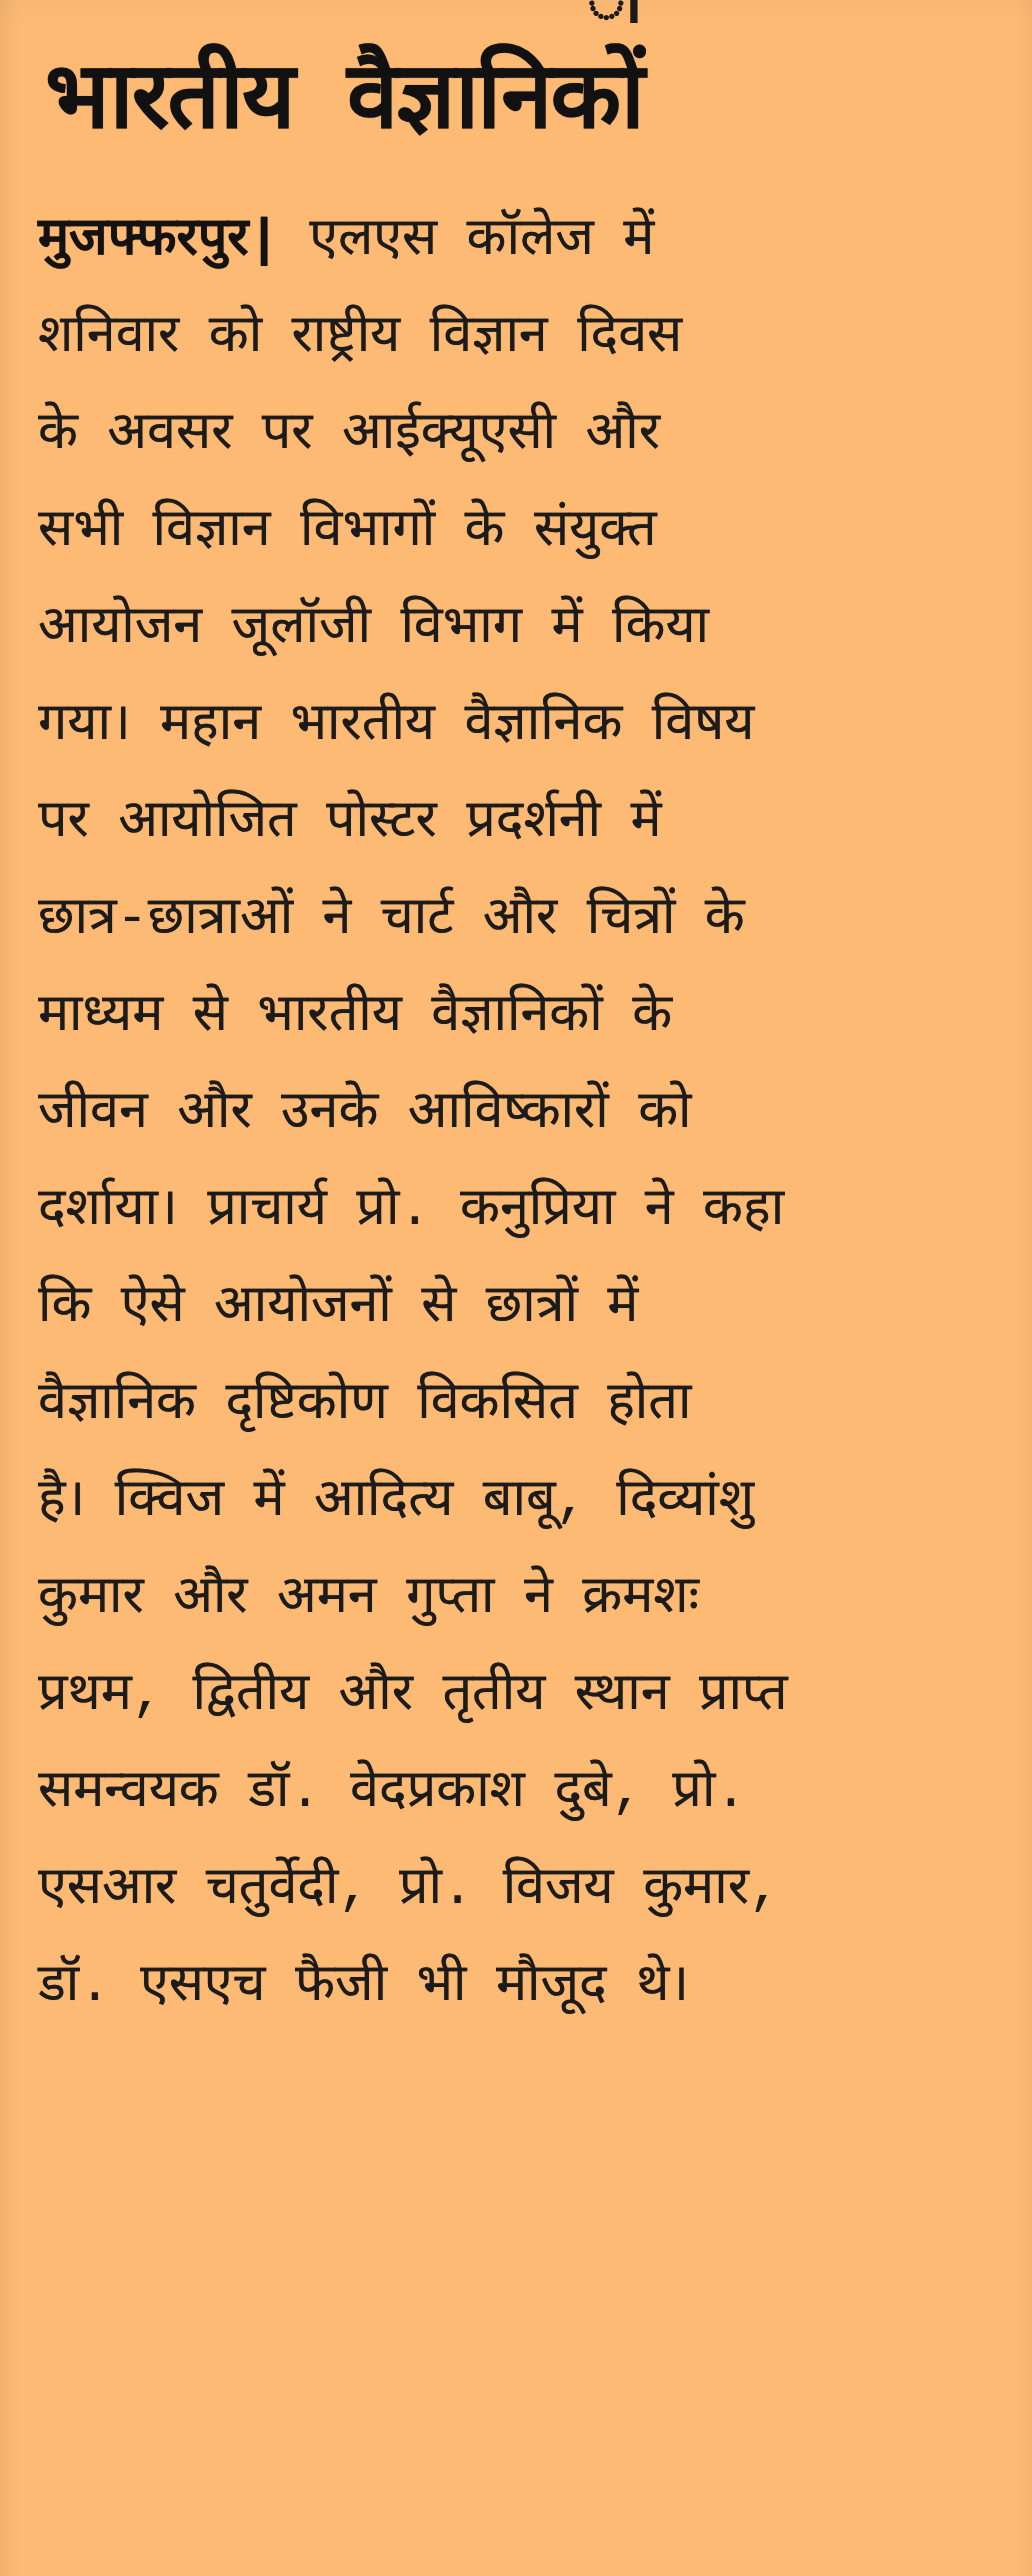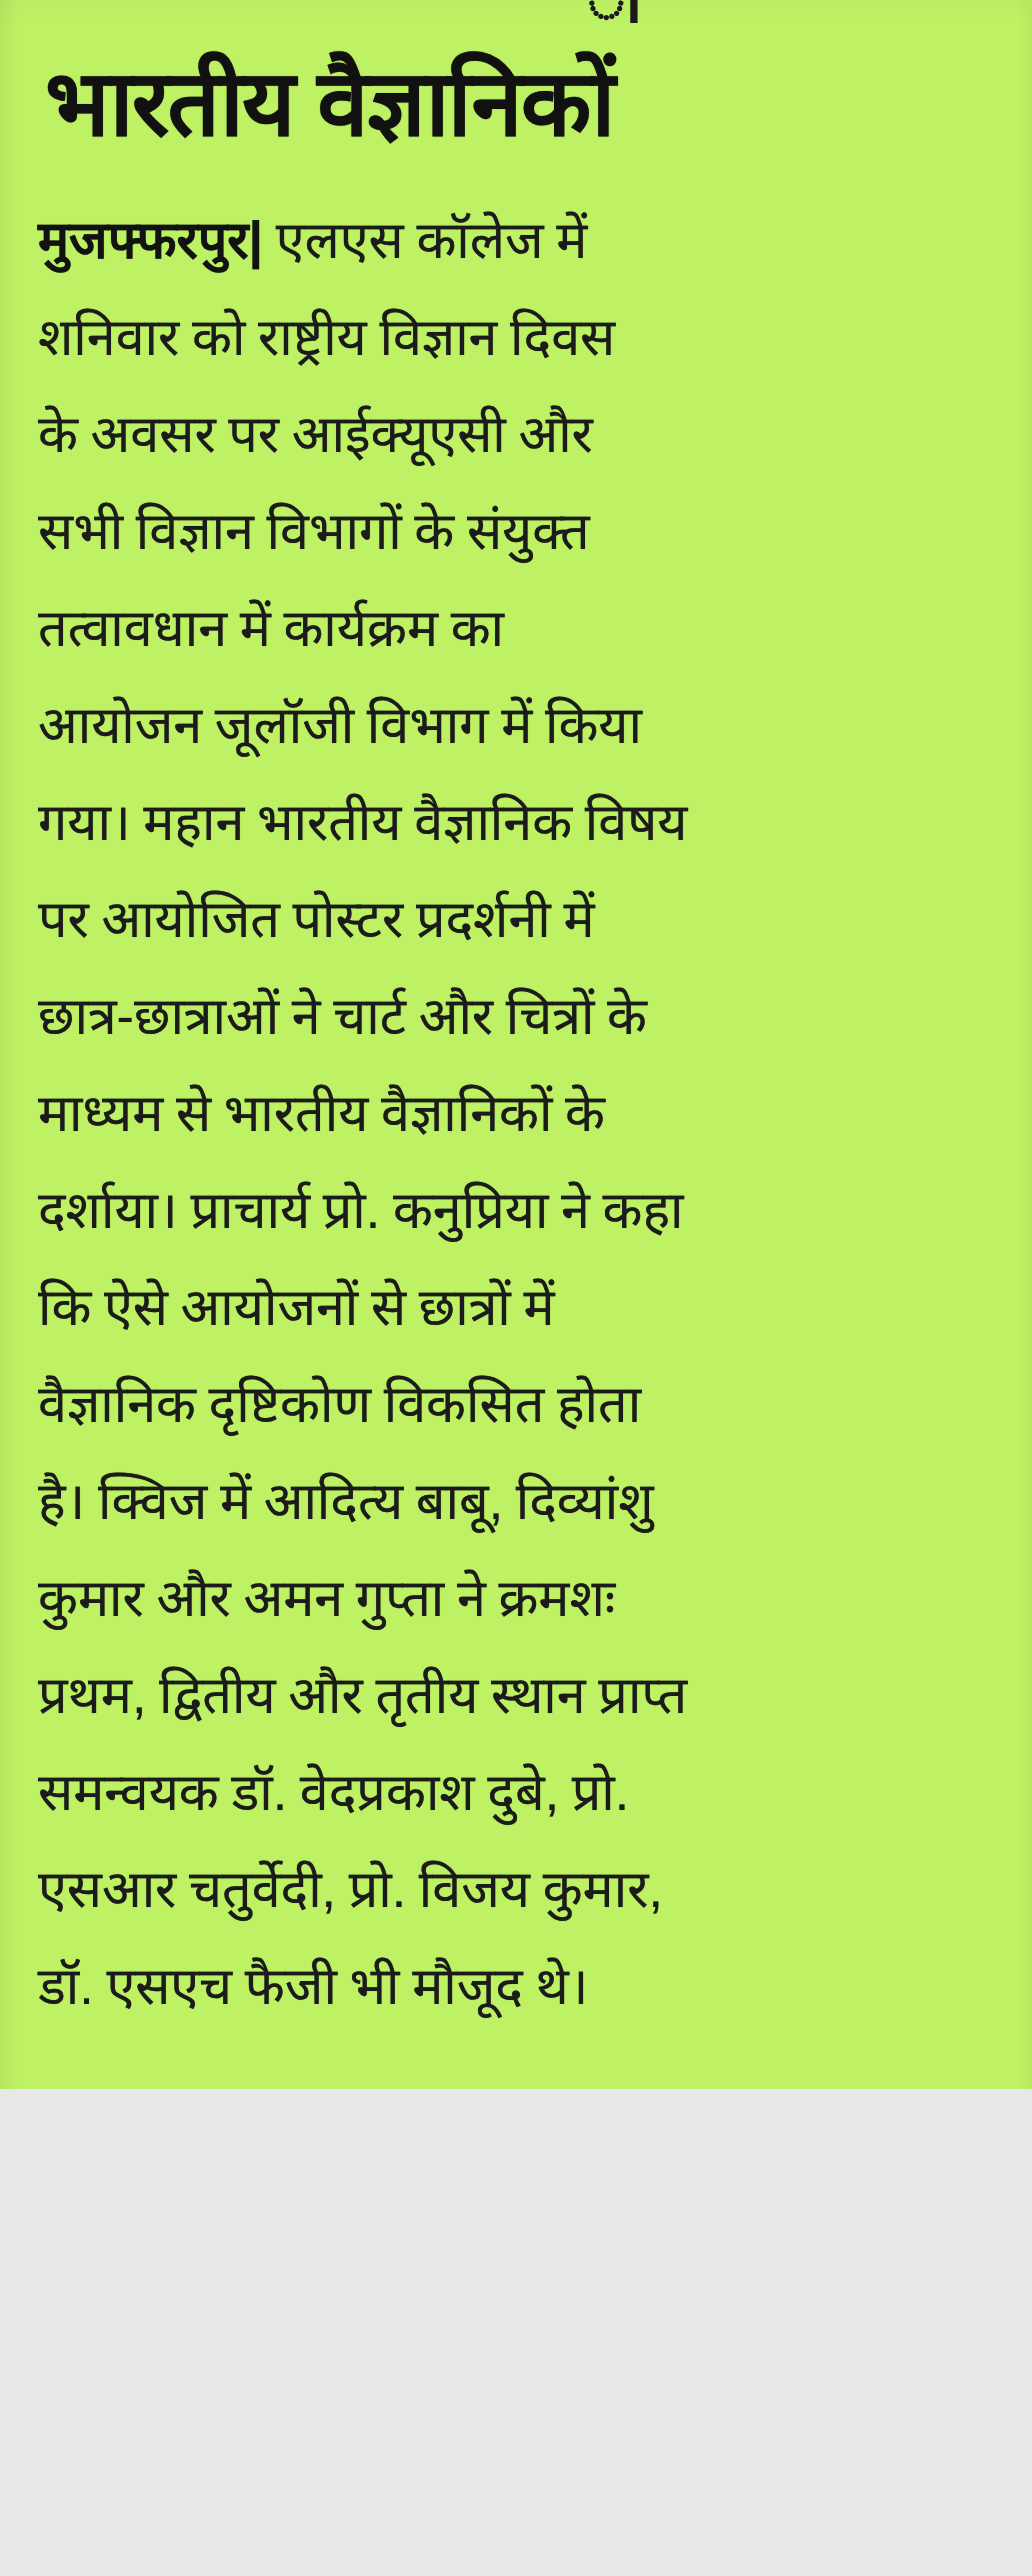--- a/index.html
+++ b/index.html
@@ -3,25 +3,25 @@
 <meta charset="utf-8">
 <style>
   html, body {
     margin: 0;
     padding: 0;
     background: #e8e8e6;
   }
   .page {
     position: relative;
     width: 1032px;
-    height: 2089px;
+    height: 2576px;
     margin: 0 auto;
-    background: #bef264;
+    background: #fdba74;
     overflow: hidden;
-    font-family: Liberation Sans, sans-serif;
+    font-family: Liberation Mono, monospace;
     color: #161616;
   }
   
   .page::before {
     content: "";
     position: absolute;
     inset: 0;
     pointer-events: none;
     background:
       linear-gradient(90deg, rgba(0,0,0,0.05) 0, rgba(0,0,0,0) 20px),
@@ -89,26 +89,26 @@
     </h1>
 
     <div class="body-copy">
       <div class="body-line">
         <span class="dateline">मुजफ्फरपुर</span><span class="dateline">|</span><span> एलएस कॉलेज में</span>
       </div>
       <div>
           <div class="body-line">शनिवार को राष्ट्रीय विज्ञान दिवस</div>
           <div class="body-line">के अवसर पर आईक्यूएसी और</div>
           <div class="body-line">सभी विज्ञान विभागों के संयुक्त</div>
-          <div class="body-line">तत्वावधान में कार्यक्रम का</div>
           <div class="body-line">आयोजन जूलॉजी विभाग में किया</div>
           <div class="body-line">गया। महान भारतीय वैज्ञानिक विषय</div>
           <div class="body-line">पर आयोजित पोस्टर प्रदर्शनी में</div>
           <div class="body-line">छात्र-छात्राओं ने चार्ट और चित्रों के</div>
           <div class="body-line">माध्यम से भारतीय वैज्ञानिकों के</div>
+          <div class="body-line">जीवन और उनके आविष्कारों को</div>
           <div class="body-line">दर्शाया। प्राचार्य प्रो. कनुप्रिया ने कहा</div>
           <div class="body-line">कि ऐसे आयोजनों से छात्रों में</div>
           <div class="body-line">वैज्ञानिक दृष्टिकोण विकसित होता</div>
           <div class="body-line">है। क्विज में आदित्य बाबू, दिव्यांशु</div>
           <div class="body-line">कुमार और अमन गुप्ता ने क्रमशः</div>
           <div class="body-line">प्रथम, द्वितीय और तृतीय स्थान प्राप्त</div>
           <div class="body-line">समन्वयक डॉ. वेदप्रकाश दुबे, प्रो.</div>
           <div class="body-line">एसआर चतुर्वेदी, प्रो. विजय कुमार,</div>
           <div class="body-line">डॉ. एसएच फैजी भी मौजूद थे।</div>
         </div>

